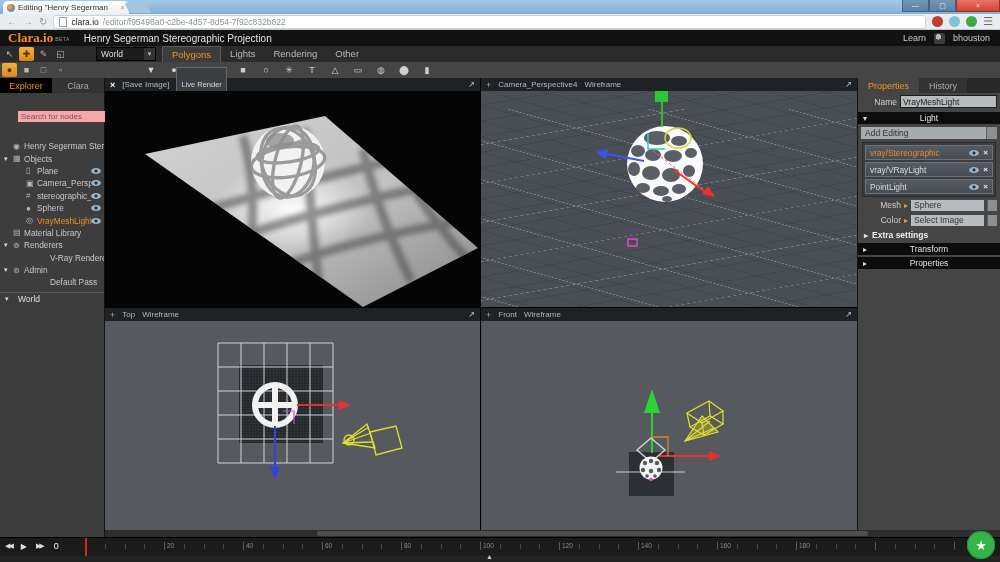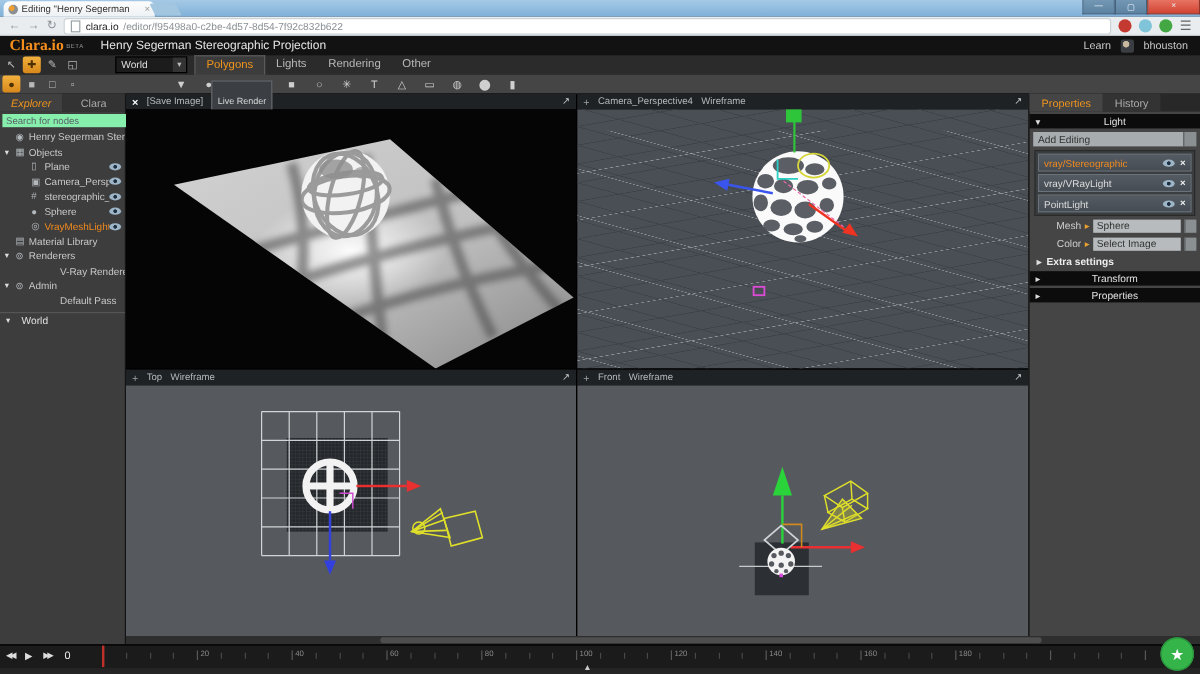--- a/index.html
+++ b/index.html
@@ -63,22 +63,22 @@
   .vtab{font-size:9.5px;color:#b8b8b8;padding:2px 9px 3px;}
   .vtab.active{color:#f0941e;background:#3c3c3c;border:1px solid #5a5a5a;border-bottom:none;}
   .prims{display:flex;gap:13px;margin-left:78px;}
   .prim{font-size:9px;color:#cfcfcf;width:10px;text-align:center;}
   
   .sidebar{position:absolute;left:0;top:78px;width:105px;height:459px;background:#3d3d3d;
            border-right:1px solid #141414;box-sizing:border-box;}
   .side-tabs{display:flex;height:15px;background:#282828;}
   .side-tab{flex:1;display:flex;align-items:center;justify-content:center;font-size:9px;
             color:#aaa;background:#333;}
-  .side-tab.active{color:#f0941e;background:#404040;font-style:italic;}
-  .search{display:block;margin:2px;width:98px;height:11px;background:#86efac;border:none;
+  .side-tab.active{color:#f0941e;background:#000000;}
+  .search{display:block;margin:18px;width:98px;height:11px;background:#fca5a5;border:none;
           font-size:8px;color:#37414a;padding:0 3px;box-sizing:content-box;font-family:inherit;}
   .search::placeholder{color:#5a646a;}
   .tree{margin-top:2px;}
   .tree-item{height:12.4px;display:flex;align-items:center;font-size:8.3px;color:#c8c8c8;
              padding-left:4px;}
   .tree-item.d1{padding-left:17px;}
   .tree-item.d2{padding-left:30px;}
   .tw{width:9px;font-size:7px;color:#ddd;flex:none;}
   .tg{width:11px;font-size:8px;color:#b2b8bc;flex:none;}
   .tl{flex:1;white-space:nowrap;overflow:hidden;}
@@ -566,20 +566,24 @@
       </g>
     </svg>
   </div>
 
   <div class="props">
     <div class="props-tabs">
 
     <div class="props-tab active">Properties</div>
         <div class="props-tab">History</div>
       </div>
+    <div class="name-row">
+      <span class="name-label">Name</span>
+      <input class="name-input" value="VrayMeshLight" style="">
+    </div>
     <div class="sec">
       <span class="sec-chev">▾</span>
       <span class="sec-label">Light</span>
     </div>
     <div class="addop">
       <span class="addop-main">Add Editing</span>
       <span class="addop-btn"></span>
     </div>
     <div class="ops">
 

